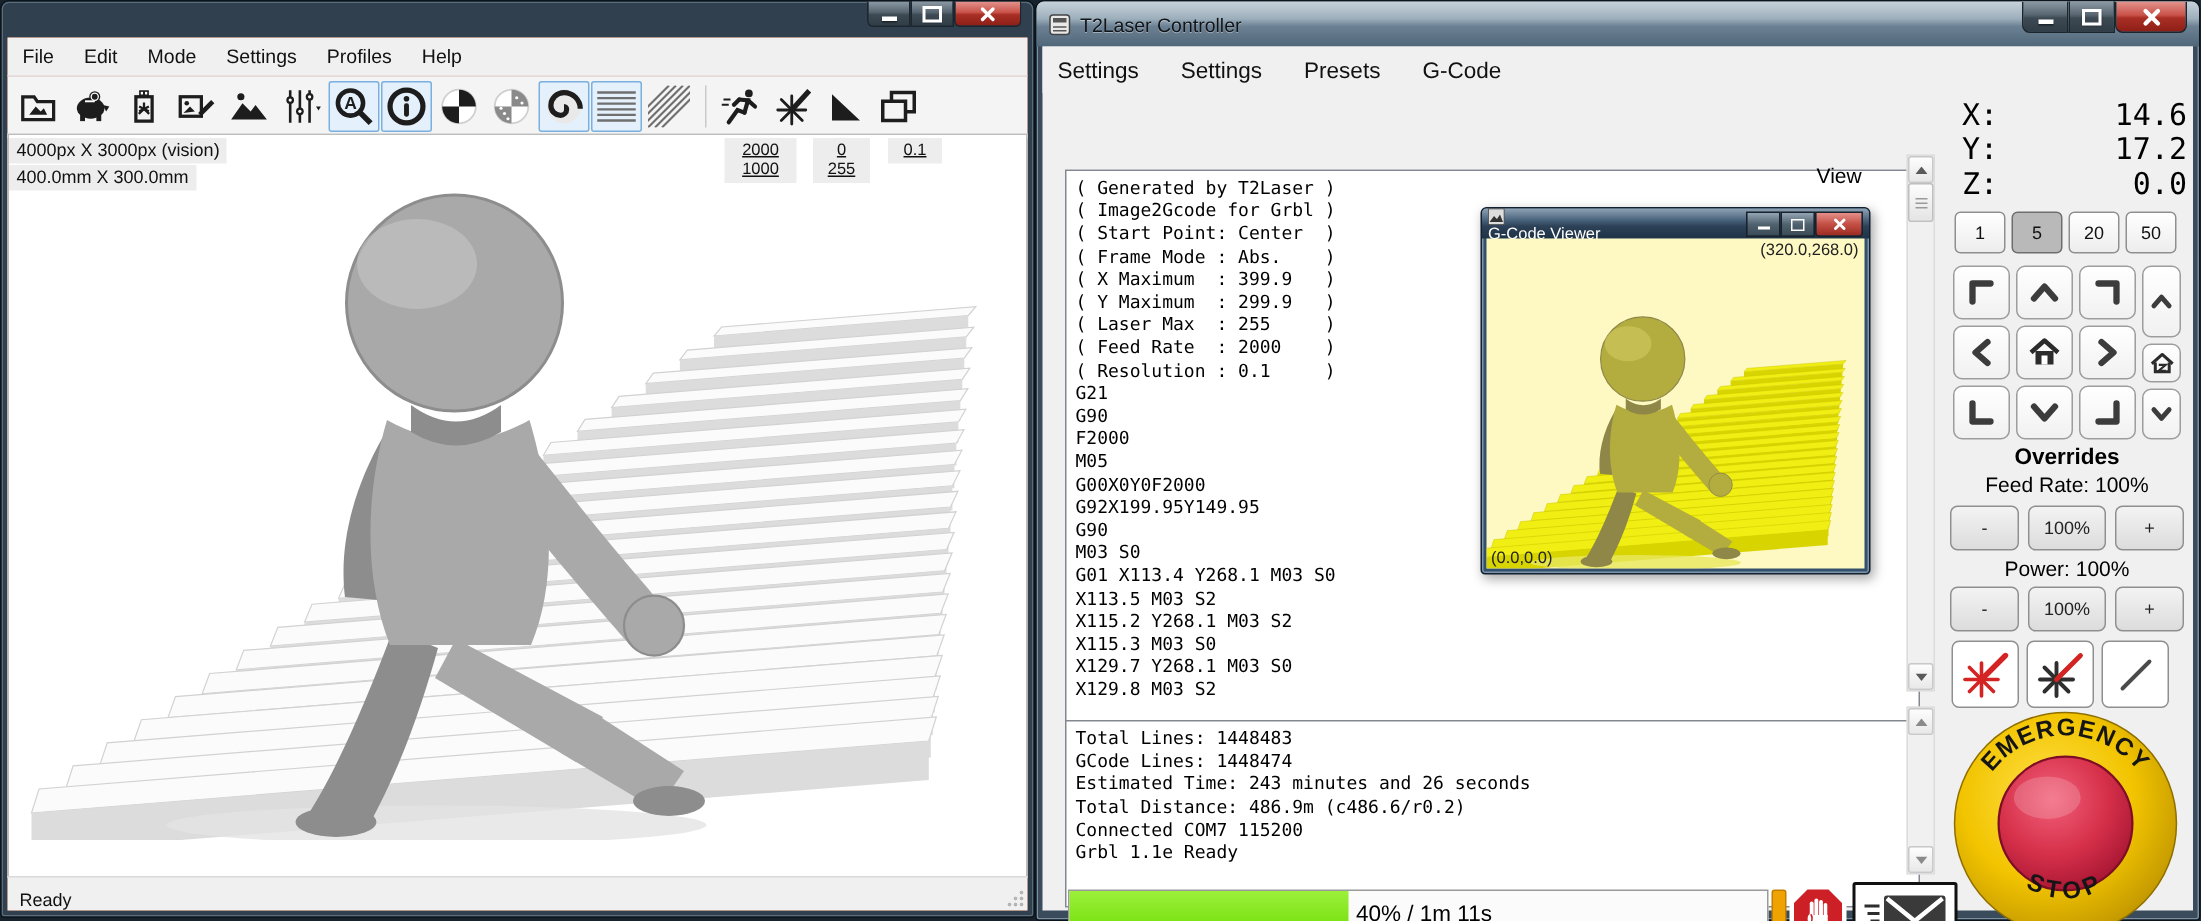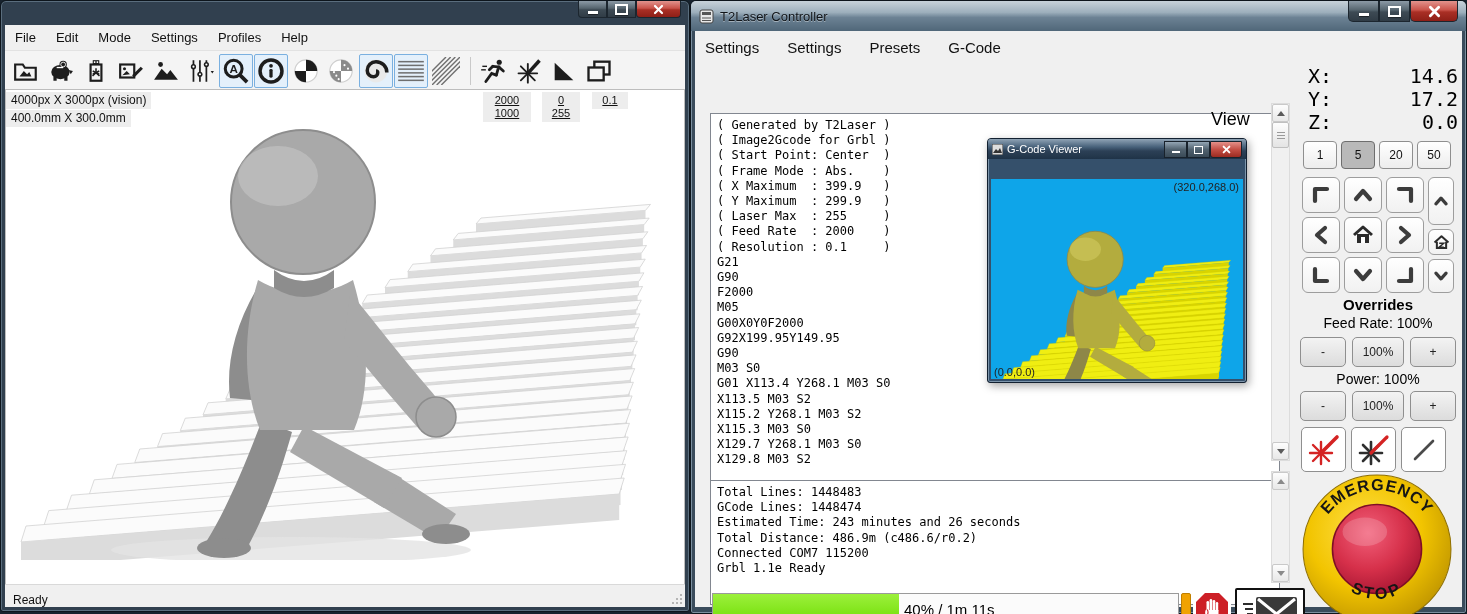--- a/index.html
+++ b/index.html
@@ -54,41 +54,41 @@
       radial-gradient(circle at 6px 10px,#b5b5b5 1px,transparent 1.5px),
       radial-gradient(circle at 10px 10px,#b5b5b5 1px,transparent 1.5px),
       radial-gradient(circle at 6px 6px,#b5b5b5 1px,transparent 1.5px),
       radial-gradient(circle at 10px 6px,#b5b5b5 1px,transparent 1.5px),
       radial-gradient(circle at 10px 2px,#b5b5b5 1px,transparent 1.5px);}
   
   .mono-box{position:absolute;background:#fff;border:1px solid #828790;font-family:"DejaVu Sans Mono",monospace;
     font-size:12px;line-height:15.2px;color:#000;padding:4px 6px;white-space:pre;overflow:hidden;}
   #gcode-box{left:15px;top:70px;width:556px;height:360px;}
   #status-box{left:15px;top:437px;width:556px;height:115px;}
-  .view-label{position:absolute;left:516px;top:78px;font-size:18px;color:#000;}
+  .view-label{position:absolute;left:516px;top:78px;font-size:14px;color:#000;}
   
   .vscroll{position:absolute;width:17px;background:#f0f0f0;border:1px solid #dcdcdc;}
   .sb-arrow{position:absolute;left:0;width:15px;height:16px;background:linear-gradient(180deg,#fdfdfd,#e8e8e8);
     border:1px solid #c9c9c9;border-radius:2px;display:flex;align-items:center;justify-content:center;}
   .sb-arrow svg{display:block;}
   .sb-thumb{position:absolute;left:0;width:15px;background:linear-gradient(180deg,#fdfdfd,#e4e4e4);border:1px solid #bfbfbf;border-radius:2px;
     display:flex;align-items:center;justify-content:center;flex-direction:column;gap:2px;}
   .sb-thumb i{display:block;width:8px;height:1px;background:#9a9a9a;}
   
   #viewer{position:absolute;left:292px;top:107px;width:258px;height:243px;background:#35506b;
     border:1px solid #122030;border-radius:4px 4px 3px 3px;box-shadow:2px 3px 8px rgba(0,0,0,.35),inset 0 0 0 1px #7c95ab;}
   #viewer .vtitle{position:absolute;left:0;top:0;right:0;height:20px;border-radius:3px 3px 0 0;
     background:linear-gradient(180deg,#8fa3b5 0%,#47617a 40%,#2c4056 60%,#243activity 100%);
     background:linear-gradient(180deg,#8fa3b5 0%,#47617a 40%,#2c4056 60%,#1f3347 100%);
-    color:#fff;font-size:11px;display:flex;align-items:center;padding-left:4px;}
+    color:#fff;font-size:11px;display:flex;padding-left:4px;flex-direction:column;}
   #viewer .vcaps{position:absolute;top:2px;right:4px;display:flex;}
   #viewer .vcap{width:21px;height:15px;border:1px solid #18222c;display:flex;align-items:center;justify-content:center;
     background:linear-gradient(180deg,#93a5b4,#51626f 50%,#3a4a57);}
   #viewer .vcap.close{width:30px;background:linear-gradient(180deg,#e49089,#c44f45 50%,#9c2b21);border-radius:0 0 3px 3px;}
-  #viewer .vbody{position:absolute;left:3px;top:20px;right:3px;bottom:3px;background:#0ea5e9;overflow:hidden;margin-top:20px;}
+  #viewer .vbody{position:absolute;left:3px;top:20px;right:3px;bottom:3px;background:#fef9c3;overflow:hidden;}
   .vcoord{position:absolute;font-size:11px;color:#222;font-family:"Liberation Sans",sans-serif;}
   
   #progress{position:absolute;left:17px;top:562px;width:465px;height:30px;background:#fbfbfb;border:1px solid #9a9a9a;}
   #progress .fill{position:absolute;left:0;top:0;bottom:0;background:linear-gradient(180deg,#9cf03c,#6fdd04);}
   #progress .plabel{position:absolute;top:0;bottom:0;display:flex;align-items:center;font-size:15px;color:#000;transform:translateX(5px);}
   #pause-bar{position:absolute;left:486px;top:562px;width:8px;height:30px;background:#f0a202;border:1px solid #c07f00;border-radius:2px;}
   .icon-btn{position:absolute;display:flex;align-items:center;justify-content:center;}
   #stop-btn{left:498px;top:559px;width:38px;height:38px;background:#fff;}
   #mail-btn{left:540px;top:557px;width:66px;height:42px;background:#fff;border:2px solid #111;border-radius:2px;}
   

